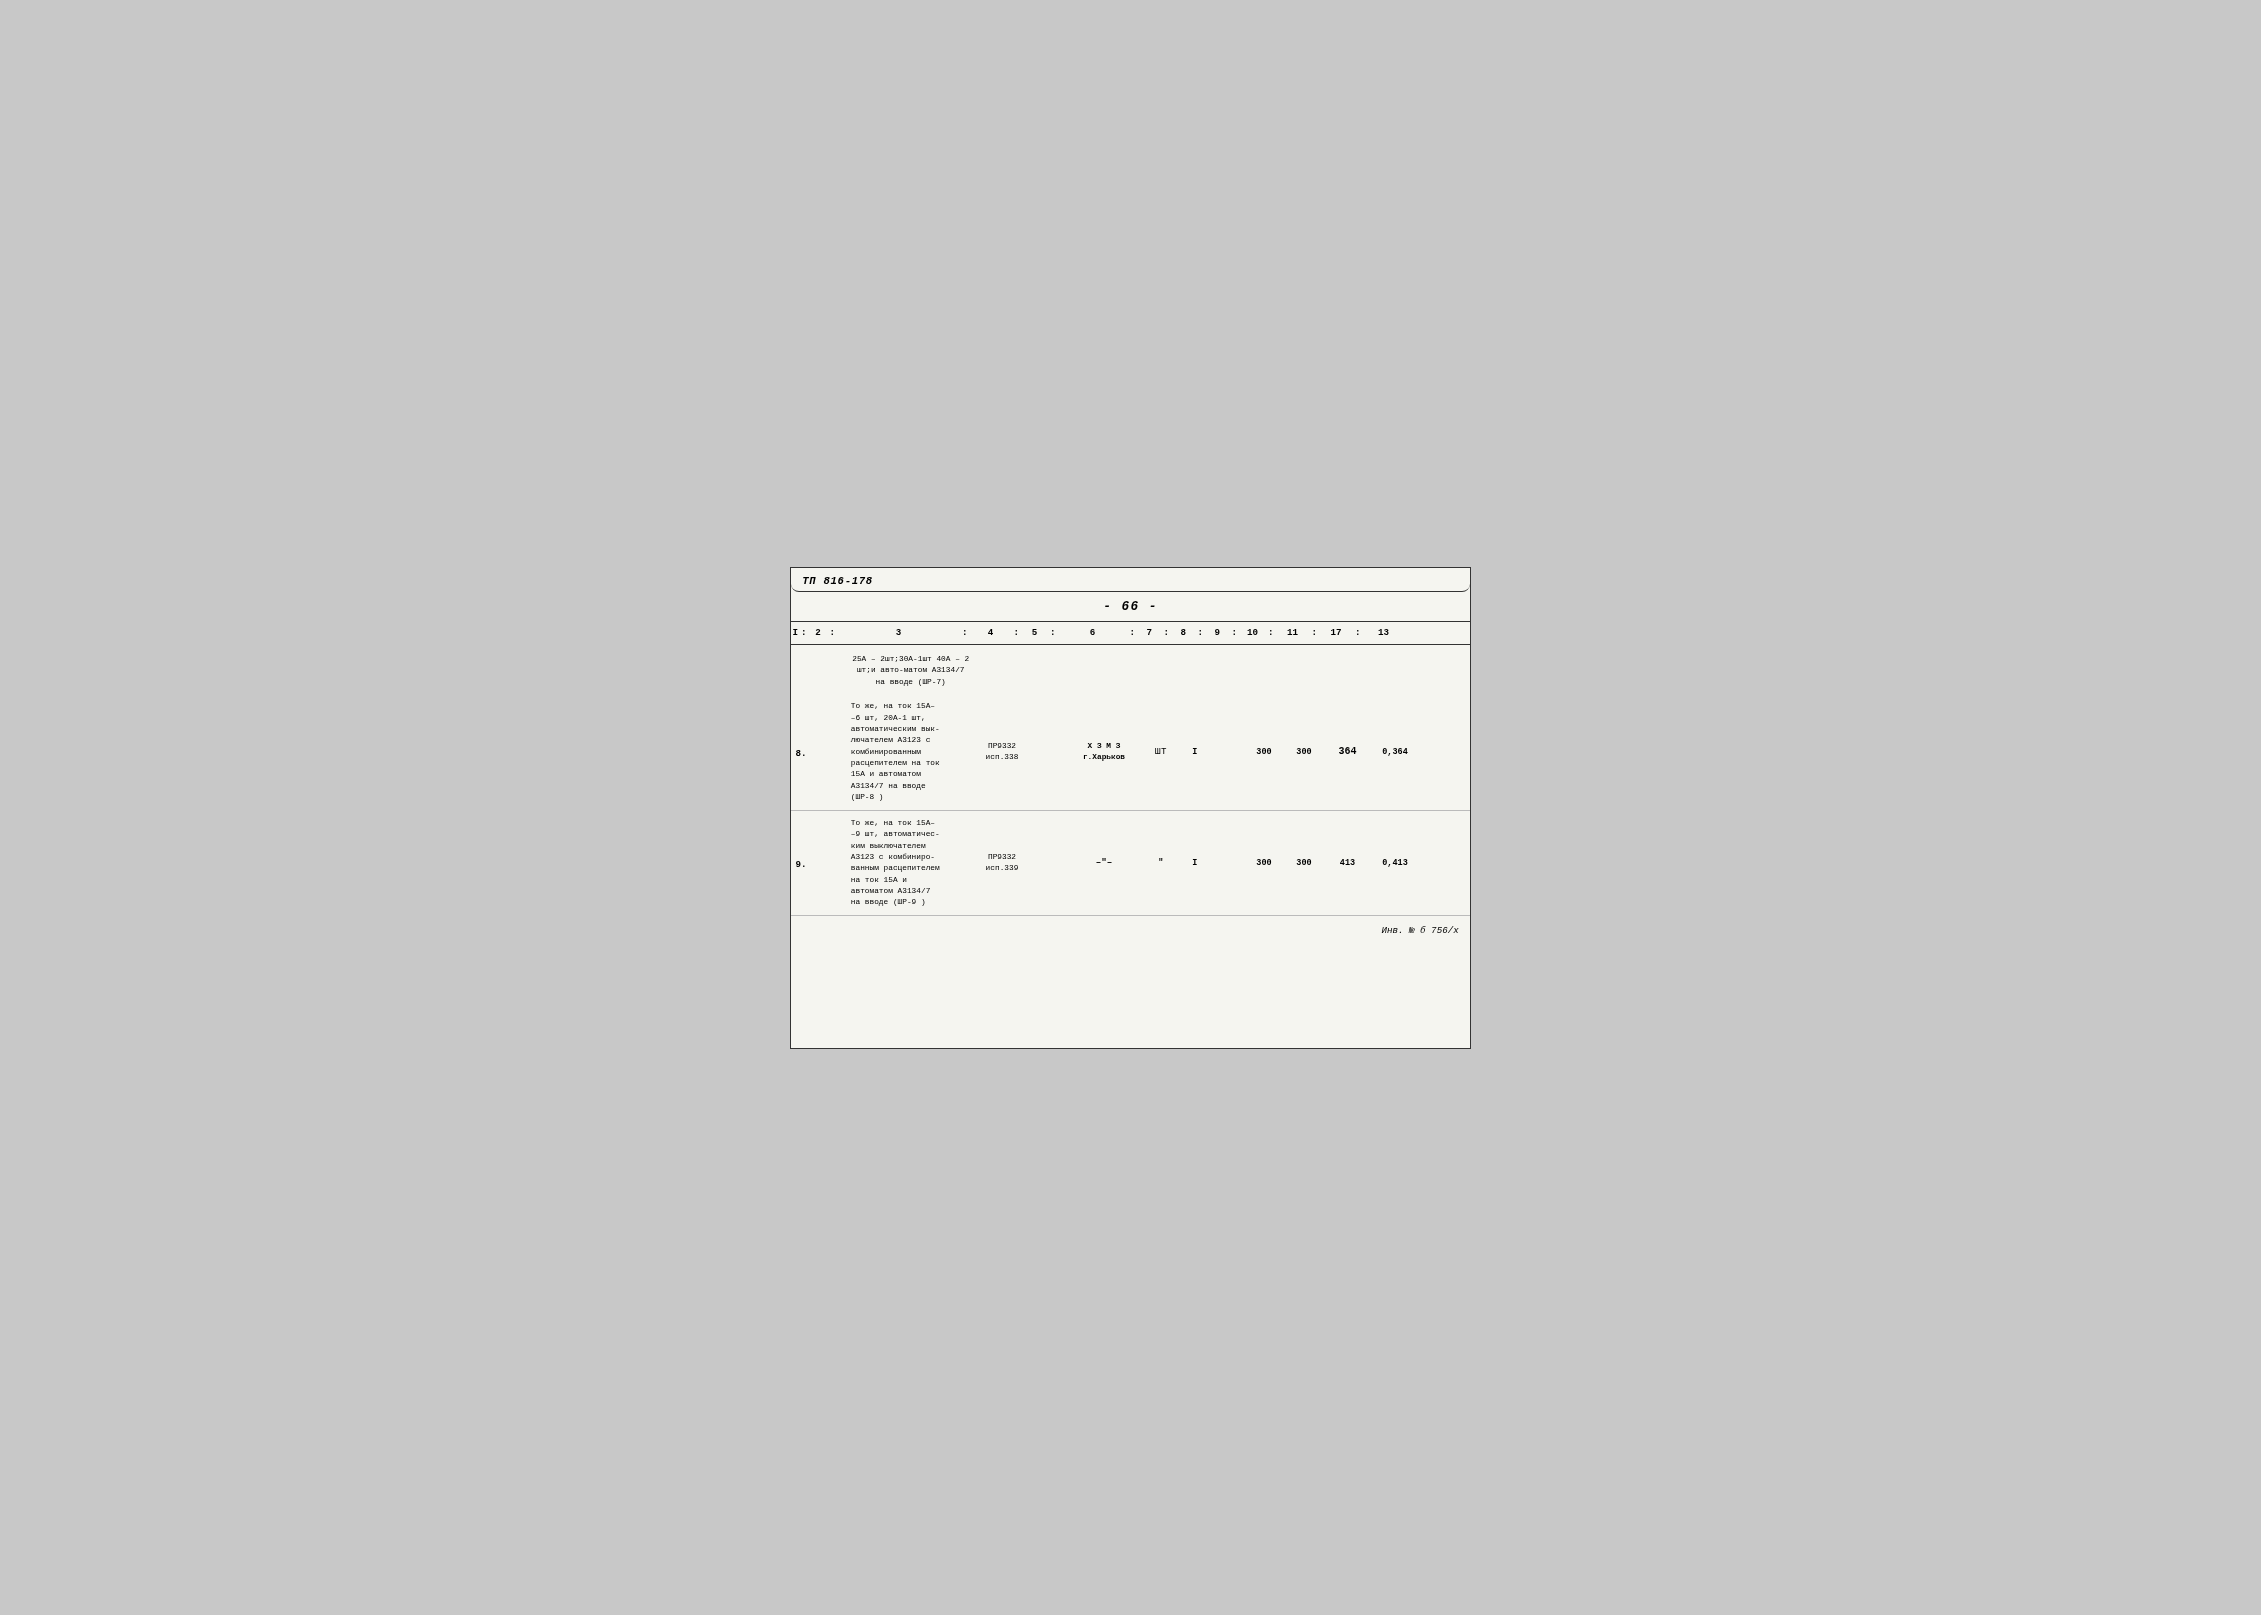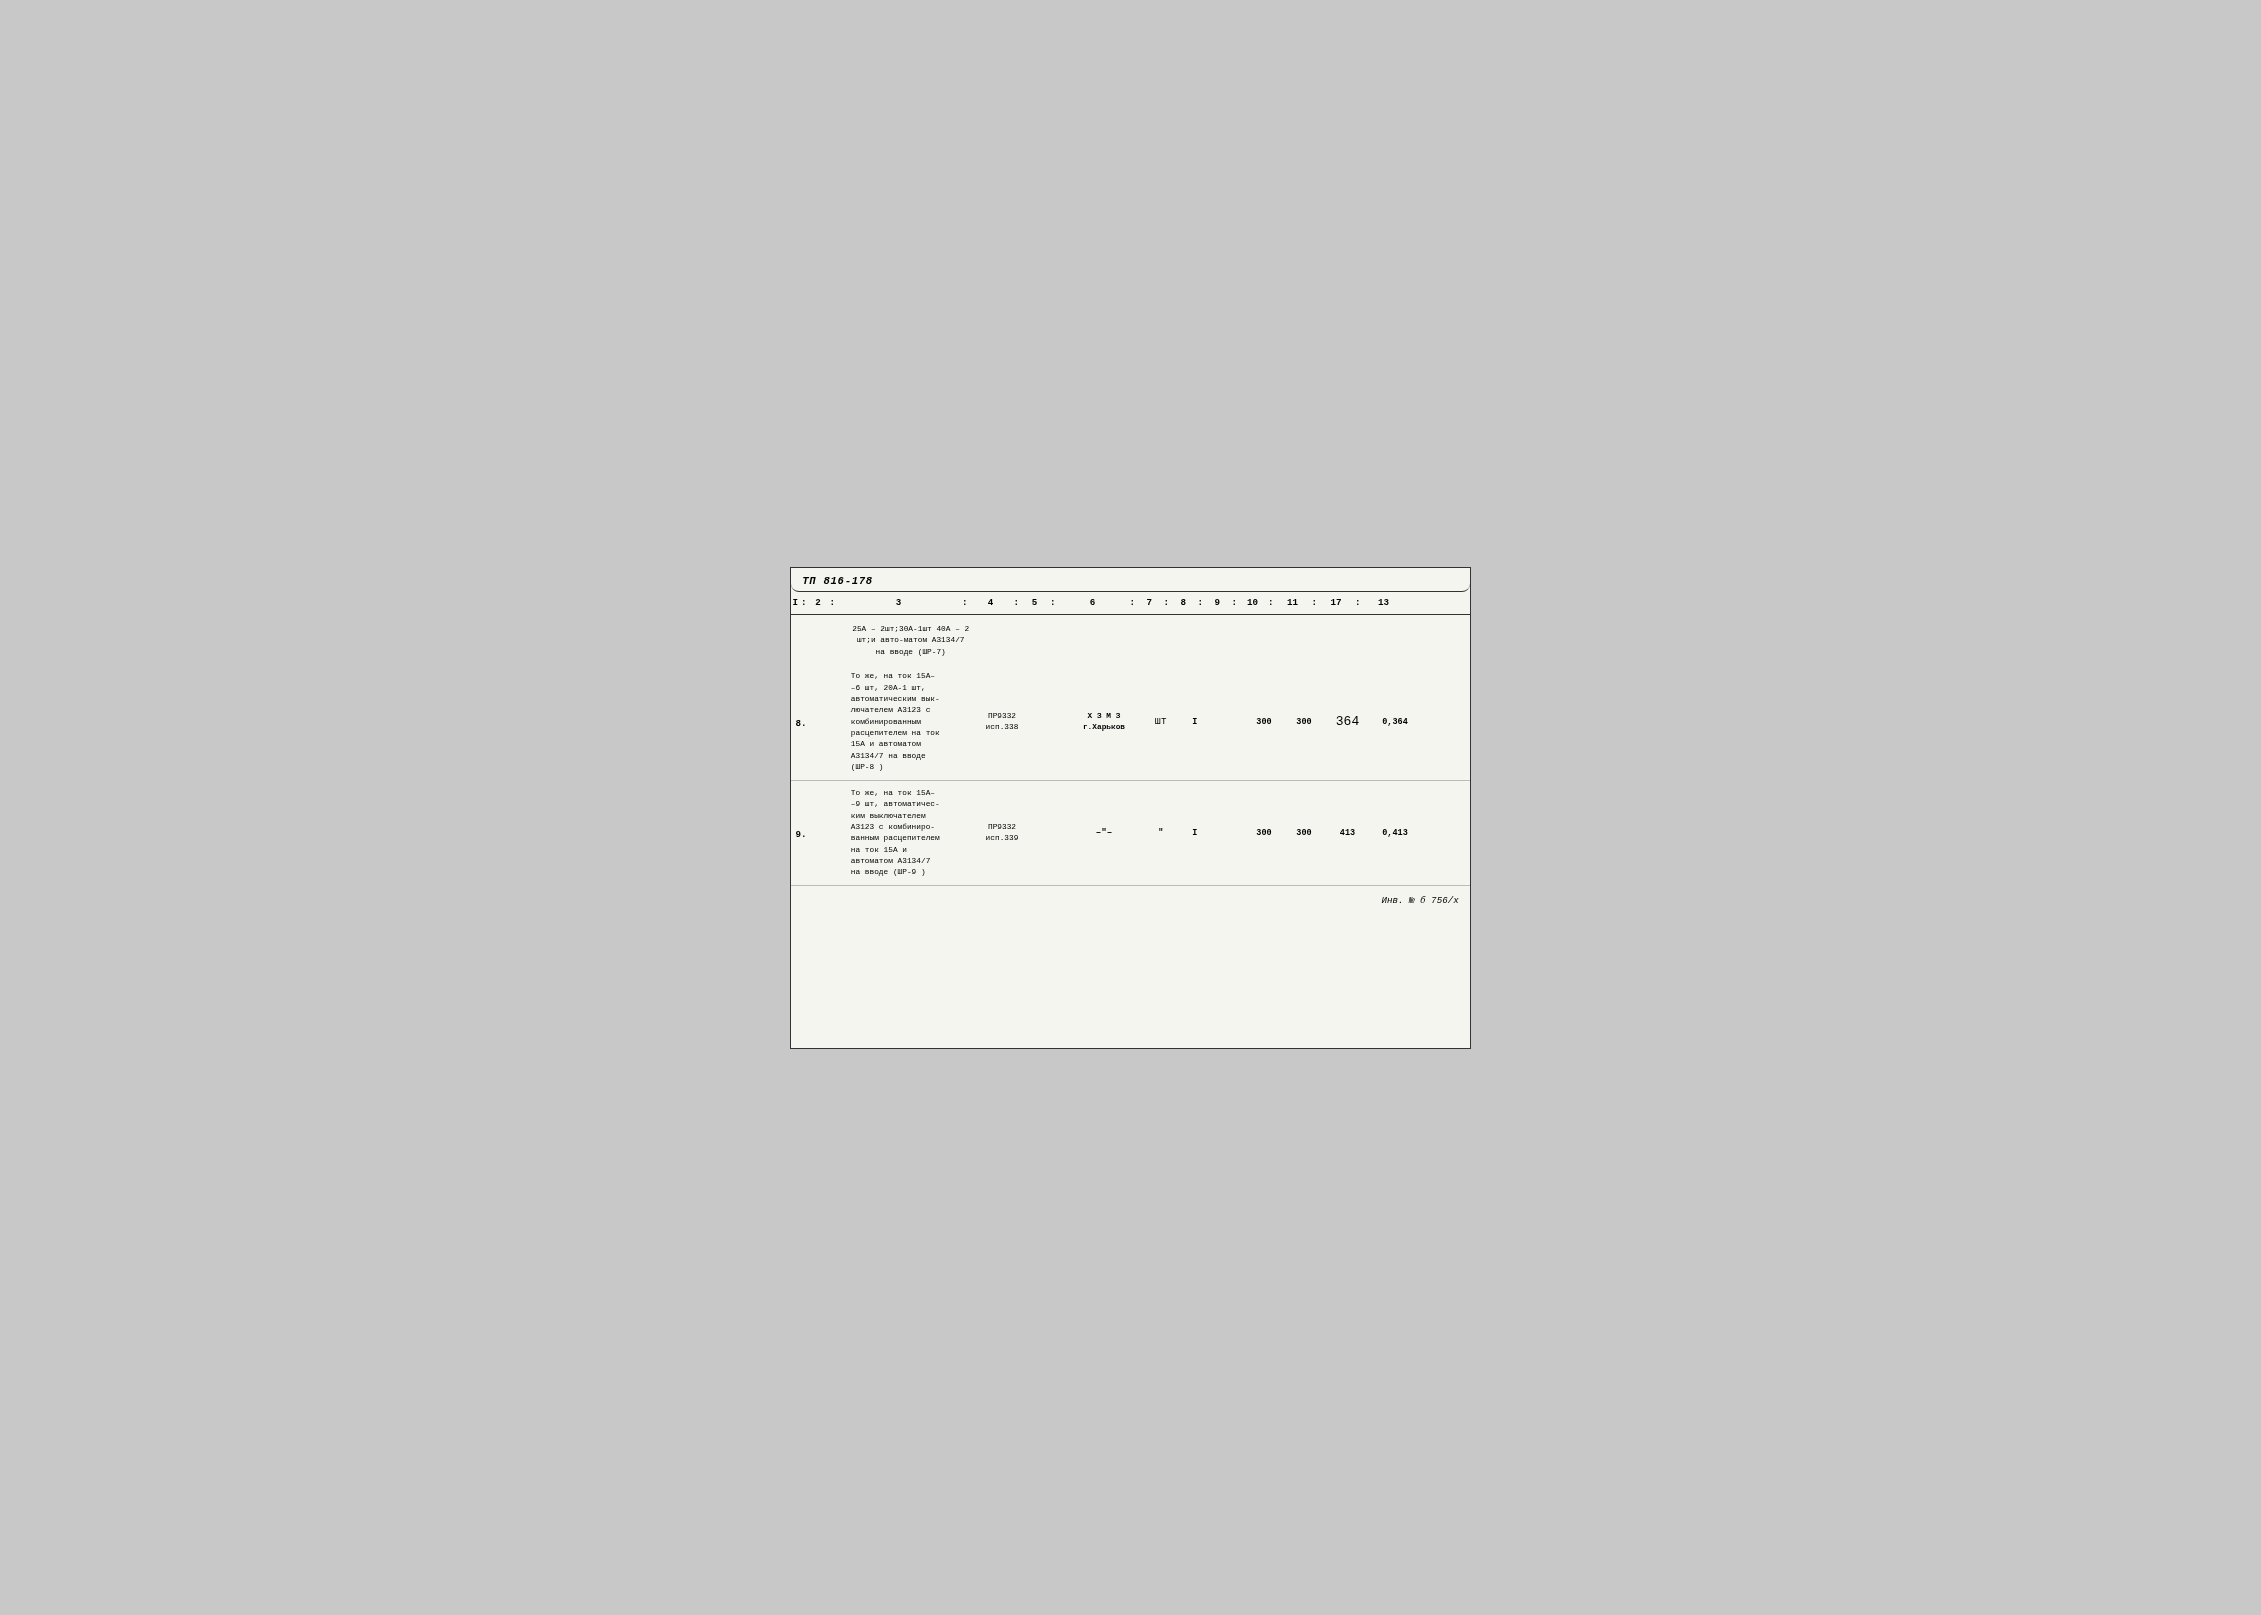--- a/index.html
+++ b/index.html
@@ -146,20 +146,21 @@
   </style>
 </head>
 <body>
 
 <div class="page">
 
   <div class="page-header">
     <span class="doc-title">ТП 816-178</span>
   </div>
 
+  <div class="page-number-row">- 66 -</div>
 
   <div class="col-header-row">
     <div class="col c1 sep">
         <span>I</span>
       </div>
     <div class="col-sep sep">:</div>
     <div class="col c2">
         <span>2</span>
       </div>
     <div class="col-sep sep">:</div>
@@ -263,21 +264,21 @@
       <div class="col c9"></div>
       <div class="col-sep sep"></div>
       <div class="col c10" style="font-size:8.5px;font-weight:bold;">
         <span>300</span>
       </div>
       <div class="col-sep sep"></div>
       <div class="col c11" style="font-size:8.5px;font-weight:bold;">
         <span>300</span>
       </div>
       <div class="col-sep sep"></div>
-      <div class="col c12" style="font-size:13px;font-weight:normal;">
+      <div class="col c12" style="font-size:10px;font-weight:bold;">
         <span>364</span>
       </div>
       <div class="col-sep sep"></div>
       <div class="col c13" style="font-size:8.5px;font-weight:bold;">
         <span>0,364</span>
       </div>
     </div>
 
     <div class="data-row">
       <div class="col c1" style="align-items:flex-start;padding-top:2.8px;font-weight:bold;font-size:9.2px;">

